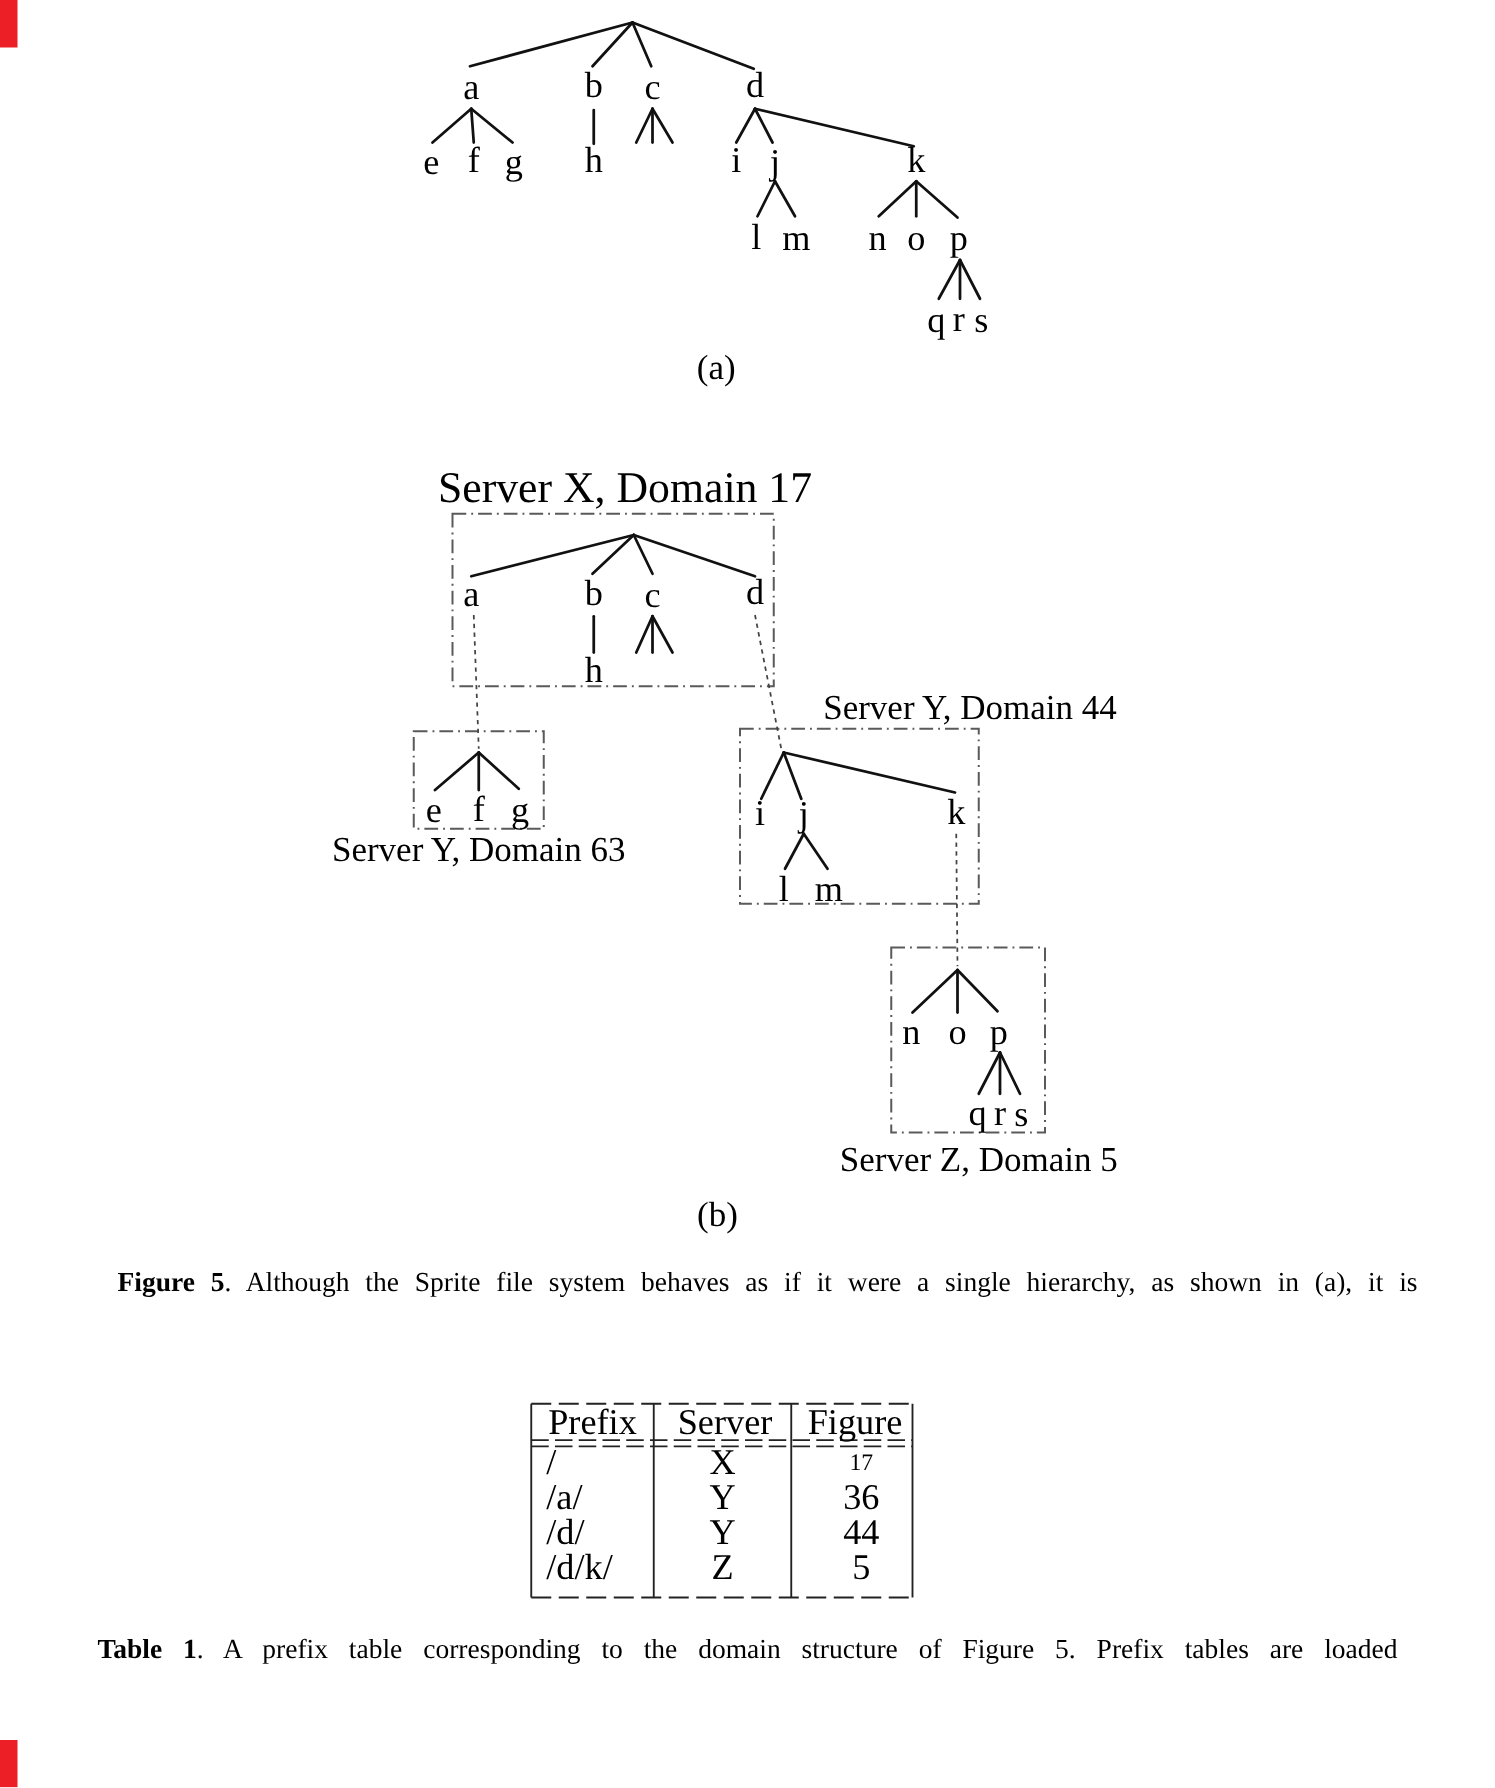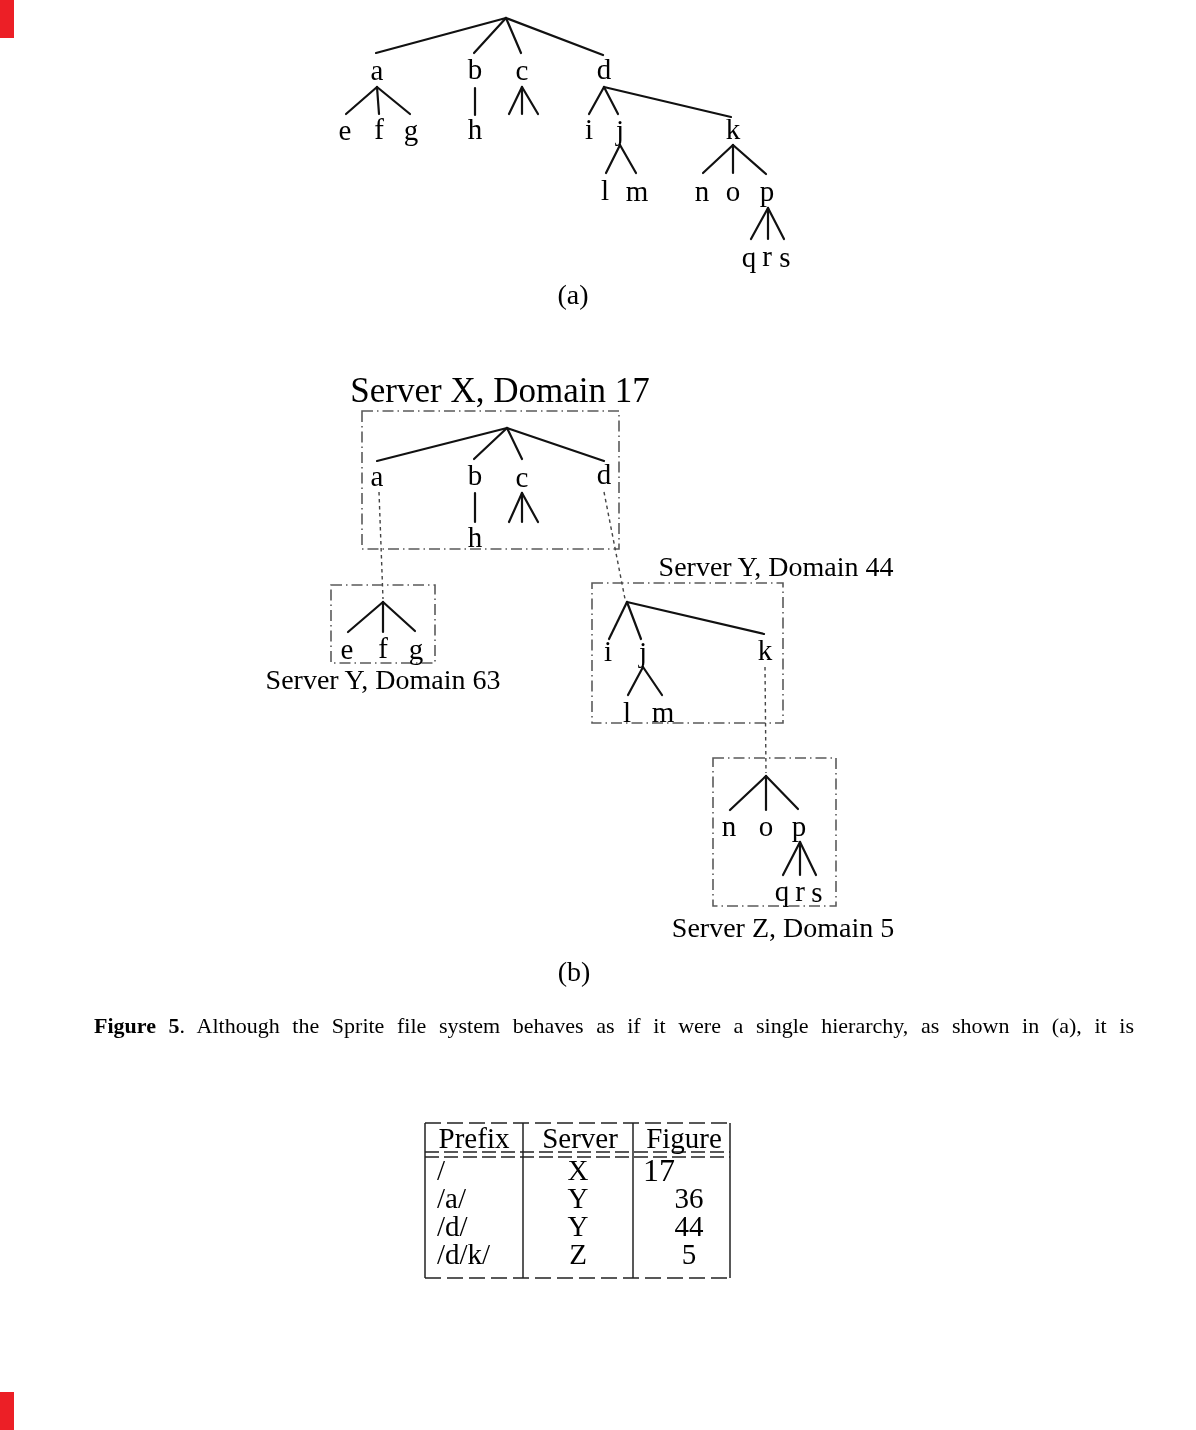--- a/index.html
+++ b/index.html
@@ -151,36 +151,37 @@
       <span class="dlabel" style="left: 729px; top: 827px; font-size: 29px;">n</span>
       <span class="dlabel" style="left: 766px; top: 827px; font-size: 29px;">o</span>
       <span class="dlabel" style="left: 799px; top: 827px; font-size: 29px;">p</span>
       <span class="dlabel" style="left: 782px; top: 892px; font-size: 29px;">q</span>
       <span class="dlabel" style="left: 800px; top: 892px; font-size: 29px;">r</span>
       <span class="dlabel" style="left: 817px; top: 893px; font-size: 29px;">s</span>
       <span class="dlabel" style="left: 783px; top: 929px; font-size: 28px;">Server Z, Domain 5</span>
       <span class="dlabel" style="left: 574px; top: 973px; font-size: 28px;">(b)</span>
       <span class="dlabel left-align" style="left: 437px; top: 1171px; font-size: 29px;">/</span>
       <span class="dlabel" style="left: 578px; top: 1171px; font-size: 29px;">X</span>
-      <span class="dlabel" style="left: 659px; top: 1171px; font-size: 32px; text-align: center;">17</span>
+      <span class="dlabel" style="left: 689px; top: 1171px; font-size: 19px; text-align: center;">17</span>
       <span class="dlabel left-align" style="left: 437px; top: 1199px; font-size: 29px;">/a/</span>
       <span class="dlabel" style="left: 578px; top: 1199px; font-size: 29px;">Y</span>
       <span class="dlabel" style="left: 689px; top: 1199px; font-size: 29px;">36</span>
       <span class="dlabel left-align" style="left: 437px; top: 1227px; font-size: 29px;">/d/</span>
       <span class="dlabel" style="left: 578px; top: 1227px; font-size: 29px;">Y</span>
       <span class="dlabel" style="left: 689px; top: 1227px; font-size: 29px;">44</span>
       <span class="dlabel left-align" style="left: 437px; top: 1255px; font-size: 29px;">/d/k/</span>
       <span class="dlabel" style="left: 578px; top: 1255px; font-size: 29px;">Z</span>
       <span class="dlabel" style="left: 689px; top: 1255px; font-size: 29px;">5</span>
     </div>
 
   <span class="dlabel" style="left:474px;top:1139px;font-size:29px;text-align:right;">Prefix</span>
   <span class="dlabel" style="left:580px;top:1139px;font-size:29px;">Server</span>
   <span class="dlabel" style="left:684px;top:1139px;font-size:29px;">Figure</span>
 
   <div class="caption" style="left:78px;top:1012px;width:1040px;margin-left:16px;">
     <div class="cap-line cap-just"><b>Figure 5</b><span>.  Although the Sprite file system behaves as if it were a single hierarchy, as shown in (a), it is</span></div>
   </div>
 
   <div class="caption" style="left:78px;top:1305px;width:1040px;">
+    <div class="cap-line cap-just"><b>Table 1</b><span>.  A prefix table corresponding to the domain structure of Figure 5.  Prefix tables are loaded</span></div>
   </div>
 
 </div>
 
 </body></html>

